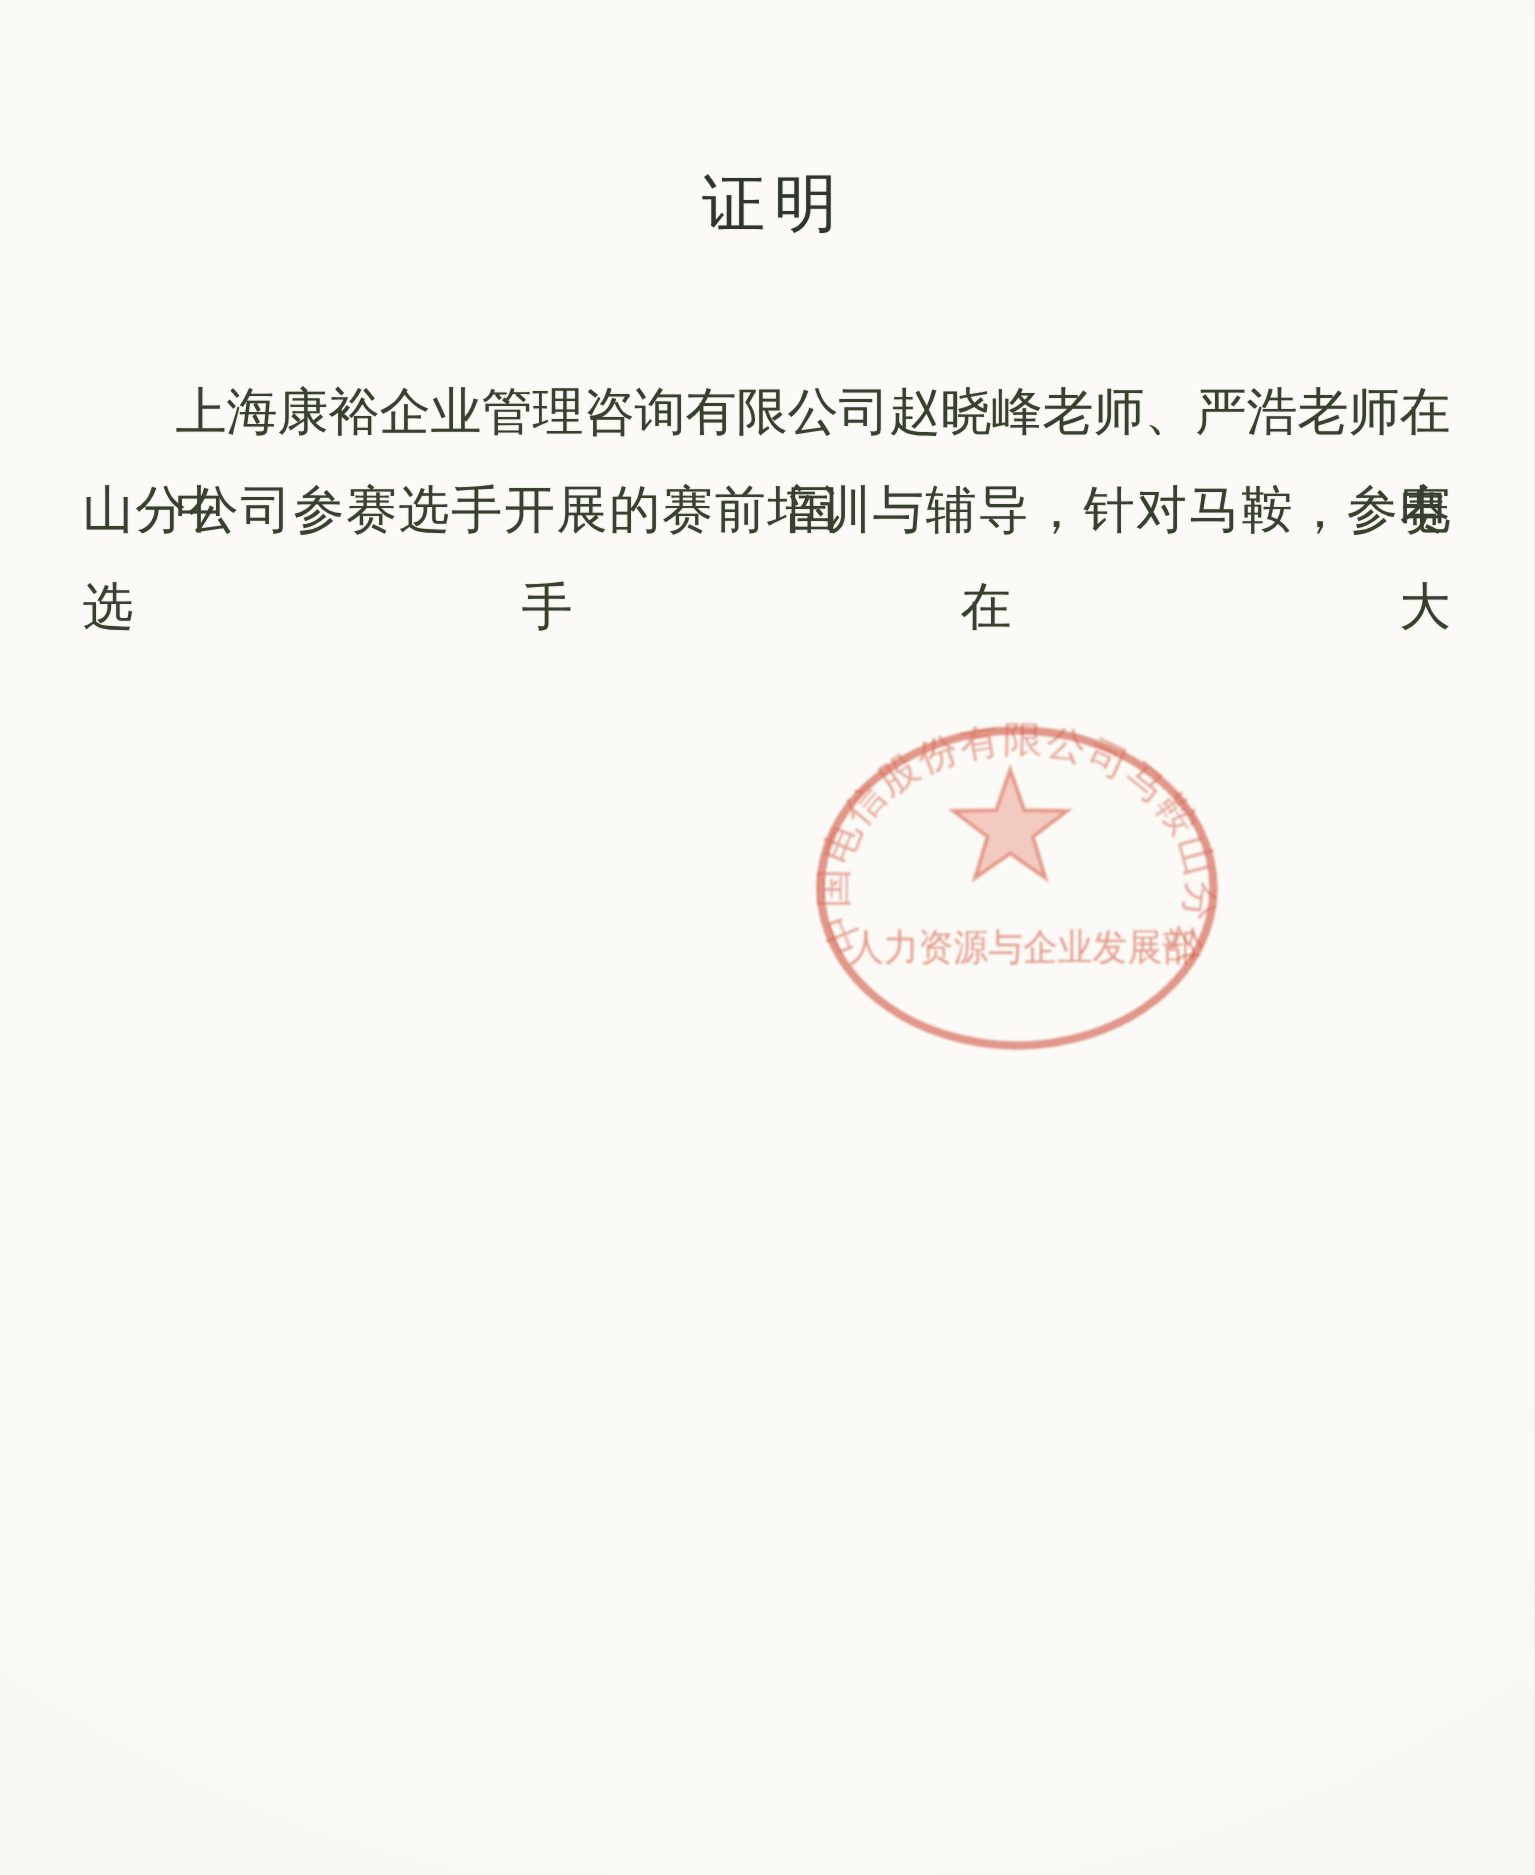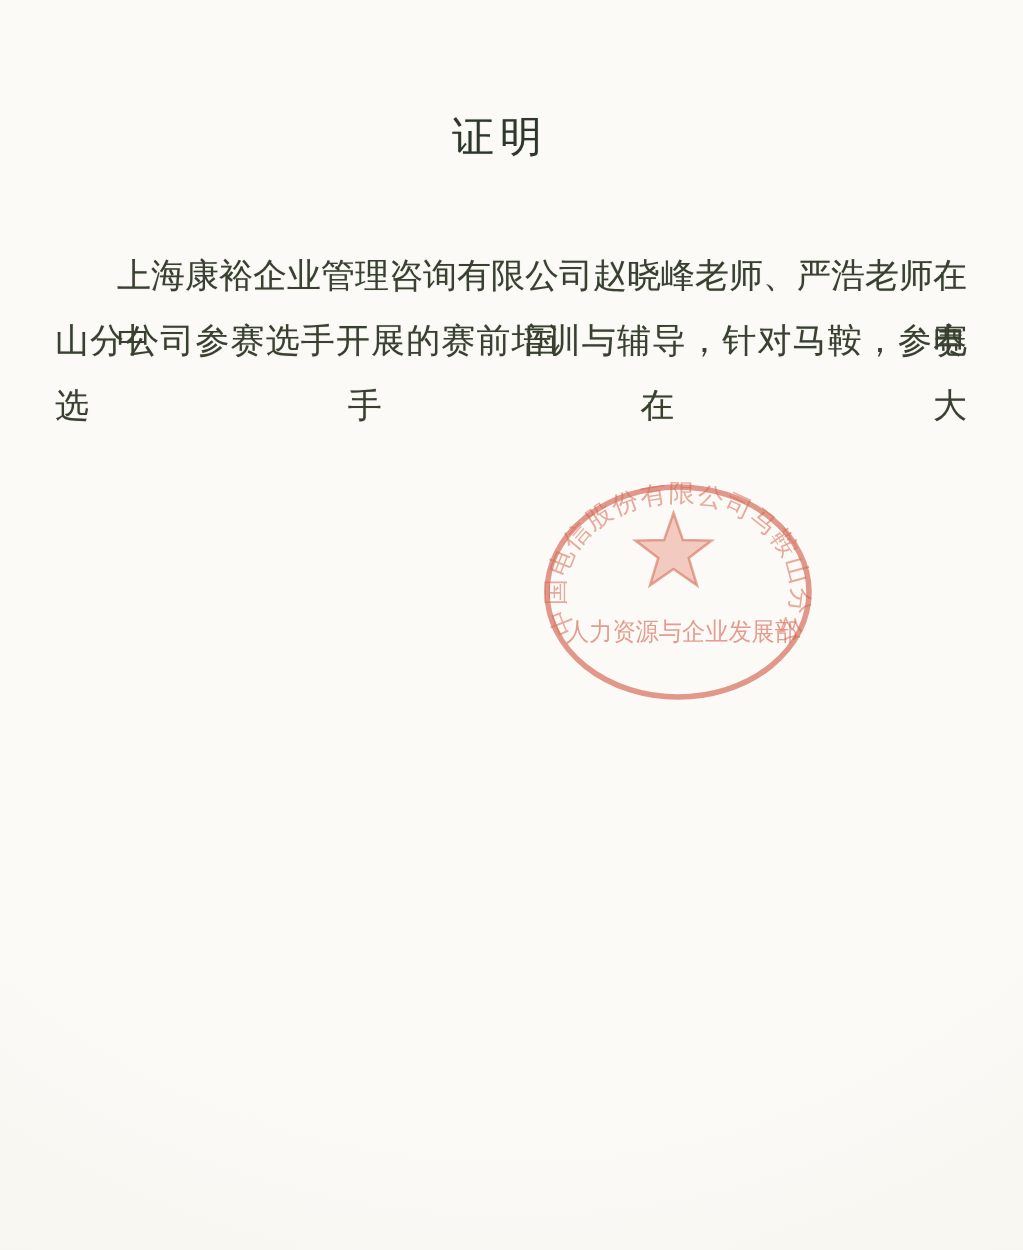--- a/index.html
+++ b/index.html
@@ -14,21 +14,21 @@
     margin: 0 auto;
     overflow: hidden;
     background:
       radial-gradient(ellipse 120% 90% at 50% 38%, #fbfaf6 55%, #f5f3ed 100%);
     font-family: "Liberation Serif", "DejaVu Serif", serif;
   }
 
   .doc-title {
     position: absolute;
     top: 112px;
-    left: 0;
+    left: 16px;
     width: 1000px;
     text-align: center;
     font-size: 42px;
     line-height: 50px;
     letter-spacing: 6px;
     color: #2e372a;
     text-shadow: 0 0 1px rgba(46,55,42,0.35);
   }
 
   .body-text {

